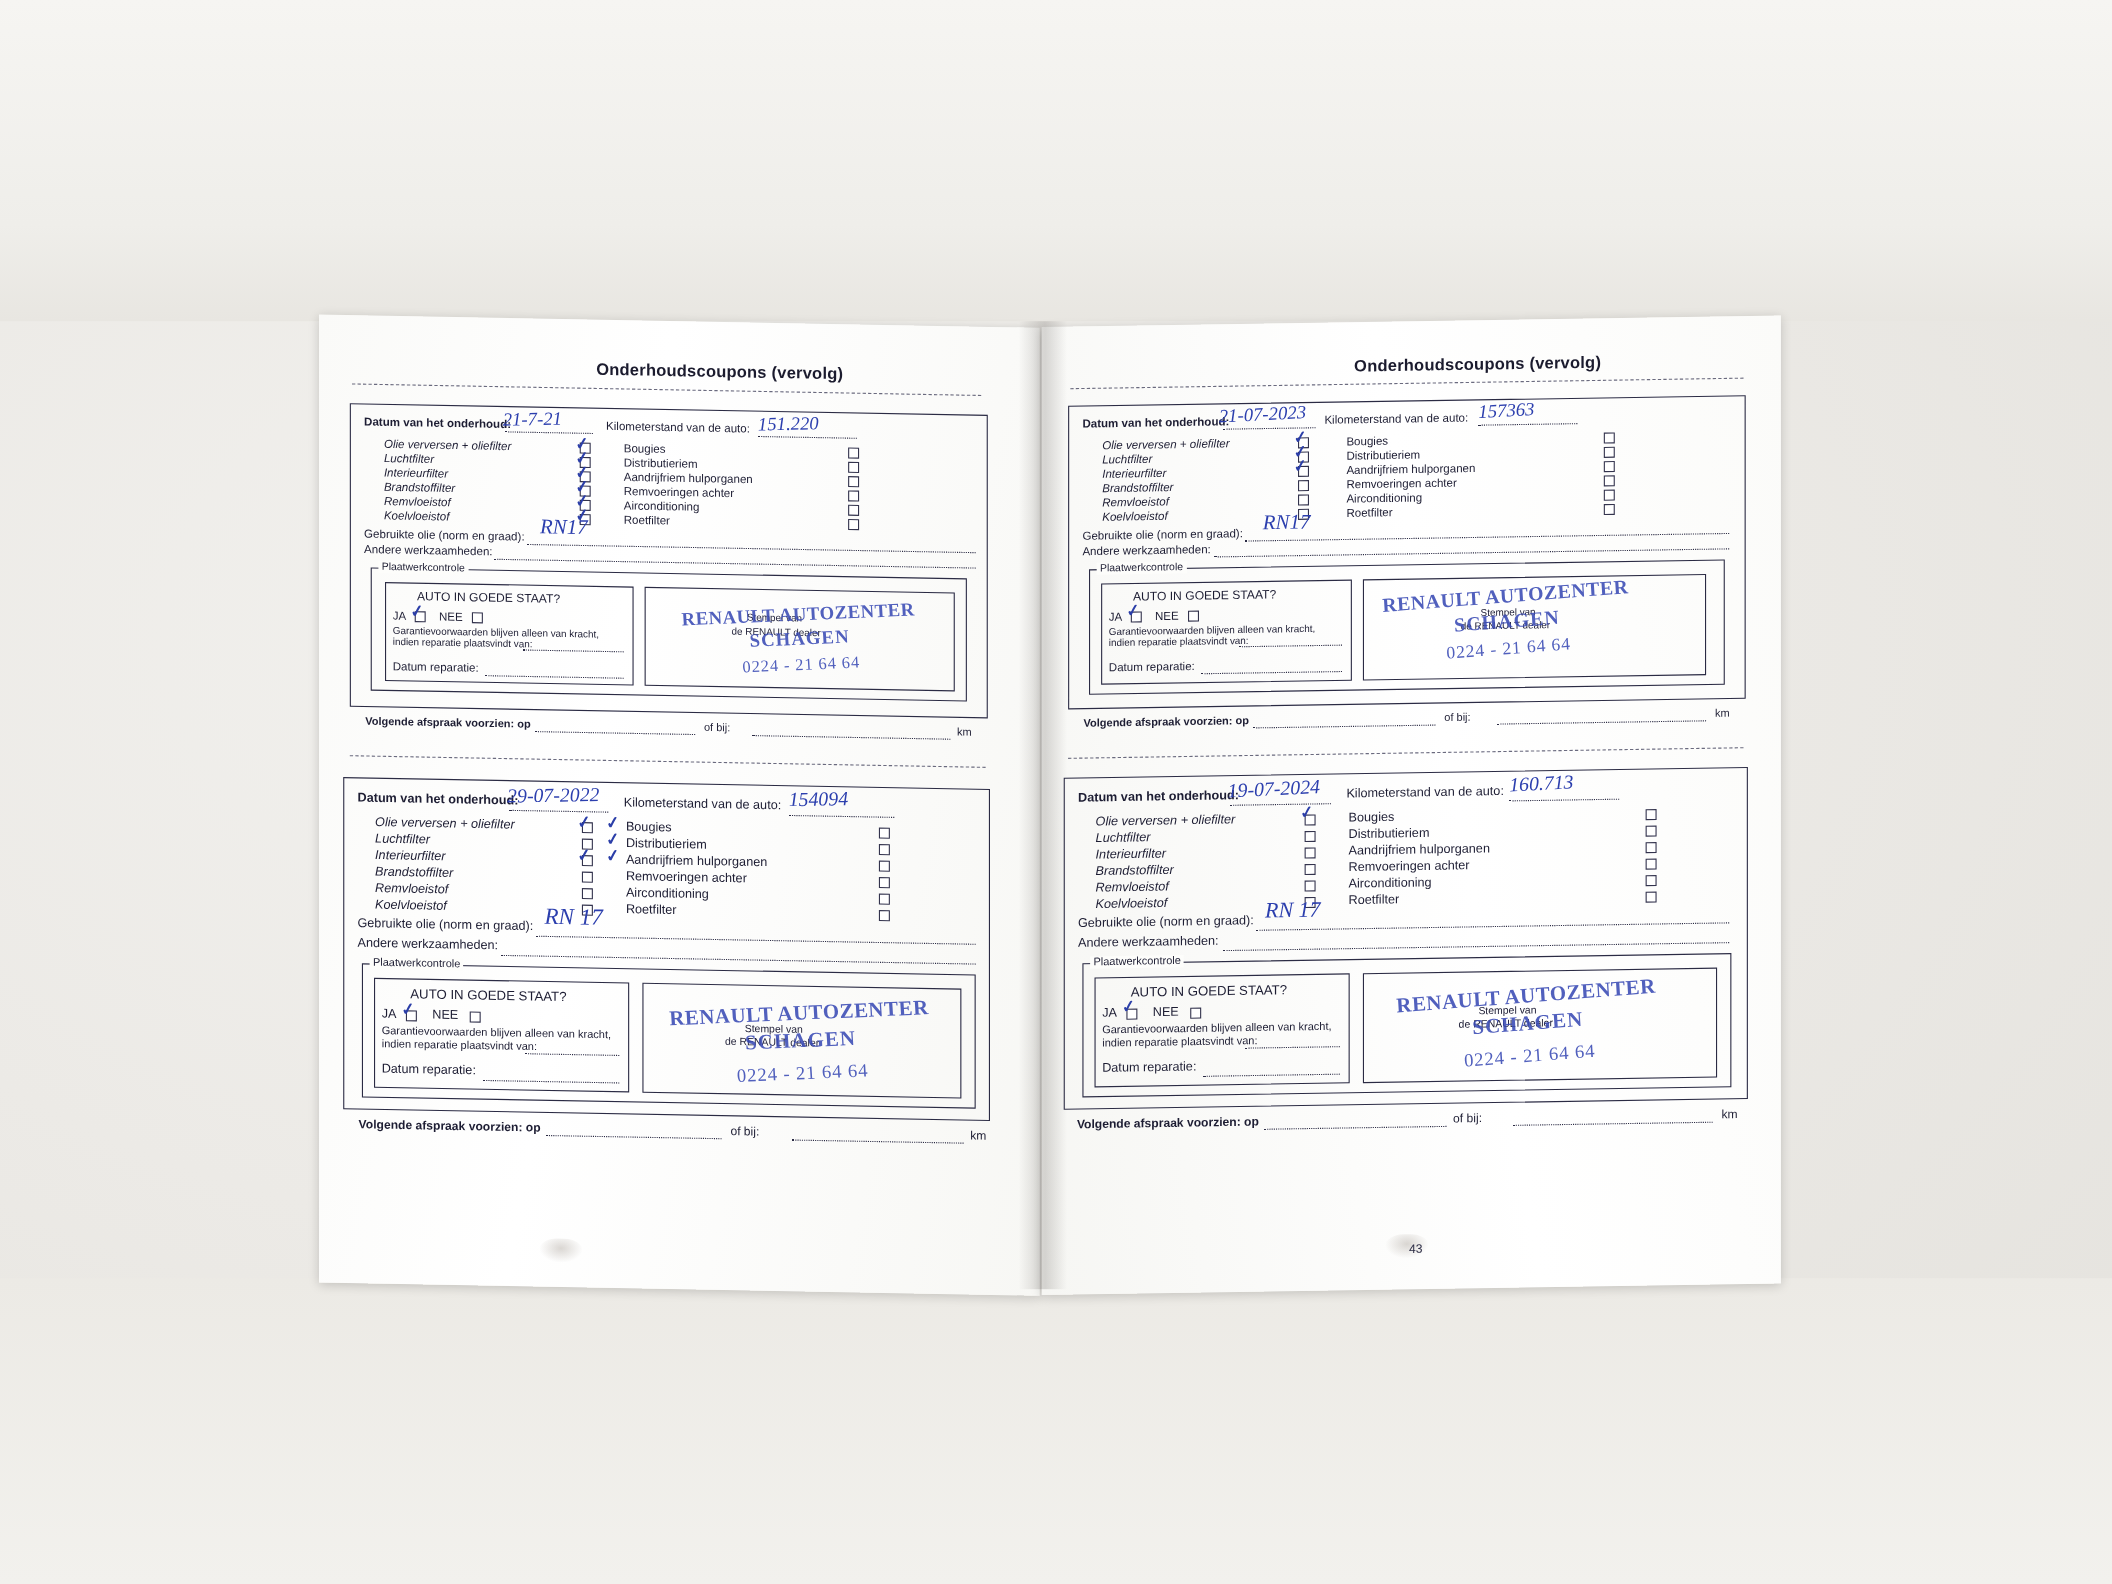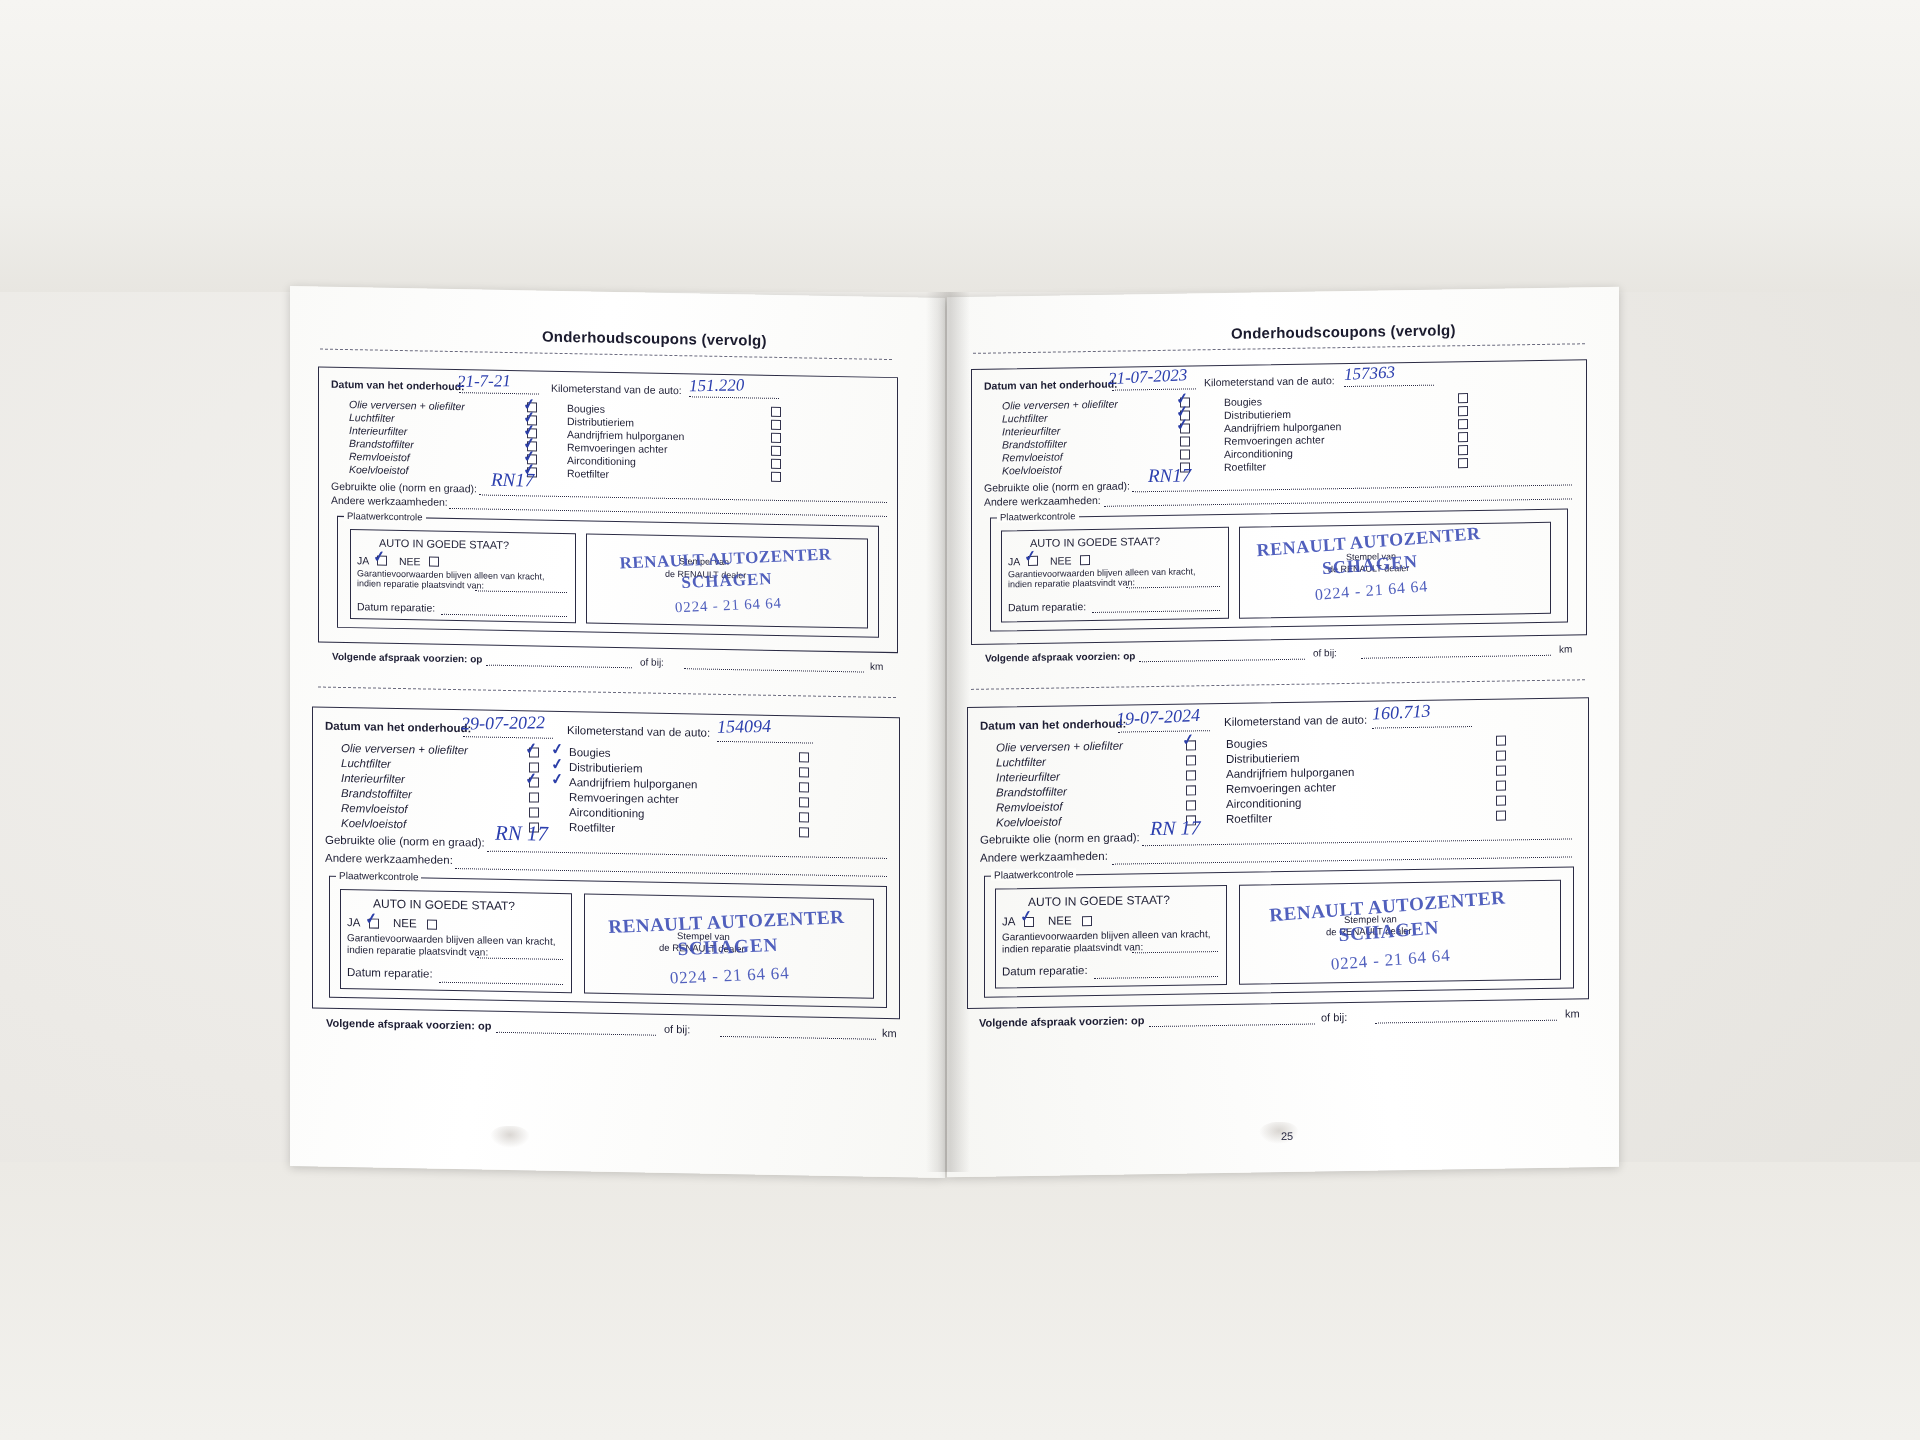--- a/index.html
+++ b/index.html
@@ -463,19 +463,19 @@
           </div>
         </div>
 
         <div class="lbl" style="left:32px;top:720px;font-weight:bold;font-size:11px;">Volgende afspraak voorzien: op</div>
         <div class="dots" style="left:202px;top:732px;width:166px;"></div>
         <div class="lbl" style="left:374px;top:720px;font-size:11px;">of bij:</div>
         <div class="dots" style="left:428px;top:732px;width:182px;"></div>
         <div class="lbl" style="left:618px;top:720px;font-size:11px;">km</div>
 
         <div class="thumb" style="left:312px;top:830px;"></div>
-        <div class="pagenum" style="left:334px;top:838px;">25</div>
+        <div class="pagenum" style="left:334px;top:838px;">43</div>
       </div>
     </div>
 
     <div id="gutter"></div>
   </div>
 </div>
 
 </body></html>

